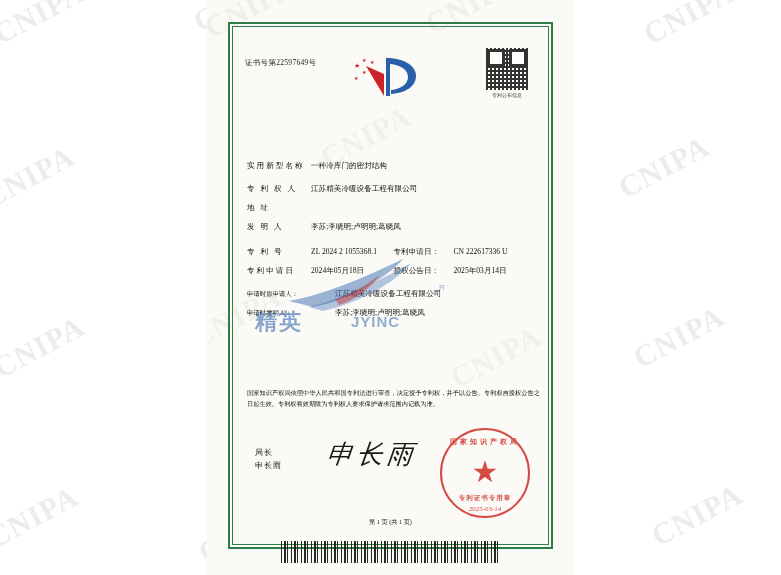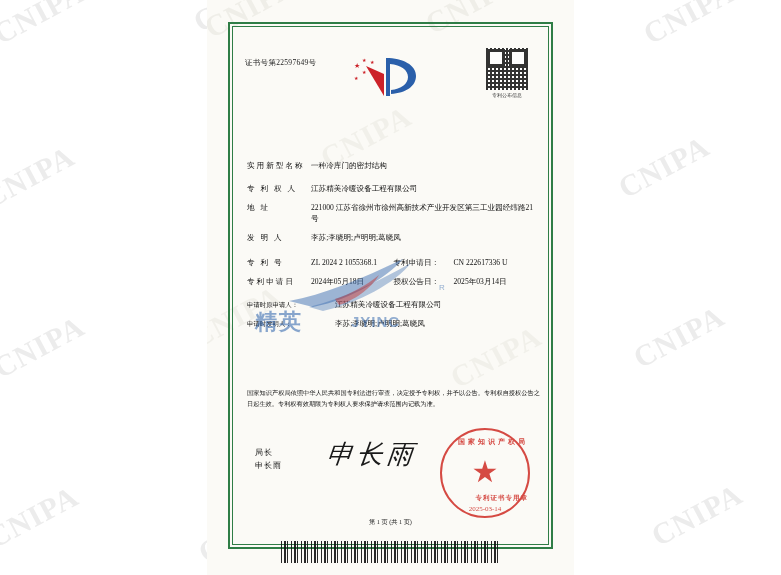--- a/index.html
+++ b/index.html
@@ -228,21 +228,21 @@
     left: 50%;
     top: 50%;
     transform: translate(-50%,-55%);
     font-size: 30px;
     color: #d0322b;
     line-height: 1;
   }
   .seal .arc-top, .seal .arc-bottom {
     position: absolute;
     left: 0; right: 0;
-    text-align: right;
+    text-align: center;
     font-size: 7px;
     font-family: "Liberation Serif", serif;
     letter-spacing: 3px;
     color: #d0322b;
     font-weight: bold;
   }
   .seal .arc-top { top: 7px; }
   .seal .arc-bottom { bottom: 13px; font-size: 6.5px; letter-spacing: 1px; }
   .seal .date {
     position: absolute;
@@ -376,21 +376,20 @@
         <div class="val">一种冷库门的密封结构</div>
       </div>
 
       <div class="row" style="margin-top:12px;align-items:flex-end;">
         <div class="lab">专 利 权 人</div>
         <div class="val">江苏精美冷暖设备工程有限公司</div>
       </div>
 
       <div class="row">
         <div class="lab">地      址</div>
-        <div class="val">221000 江苏省徐州市徐州高新技术产业开发区第三工业园经纬路21号</div>
       </div>
 
       <div class="row">
         <div class="lab">发 明 人</div>
         <div class="val">李苏;李晓明;卢明明;葛晓凤</div>
       </div>
 
       <div class="row2" style="margin-top:14px;">
         <div class="half">
           <div class="lab-s">专 利 号</div>

